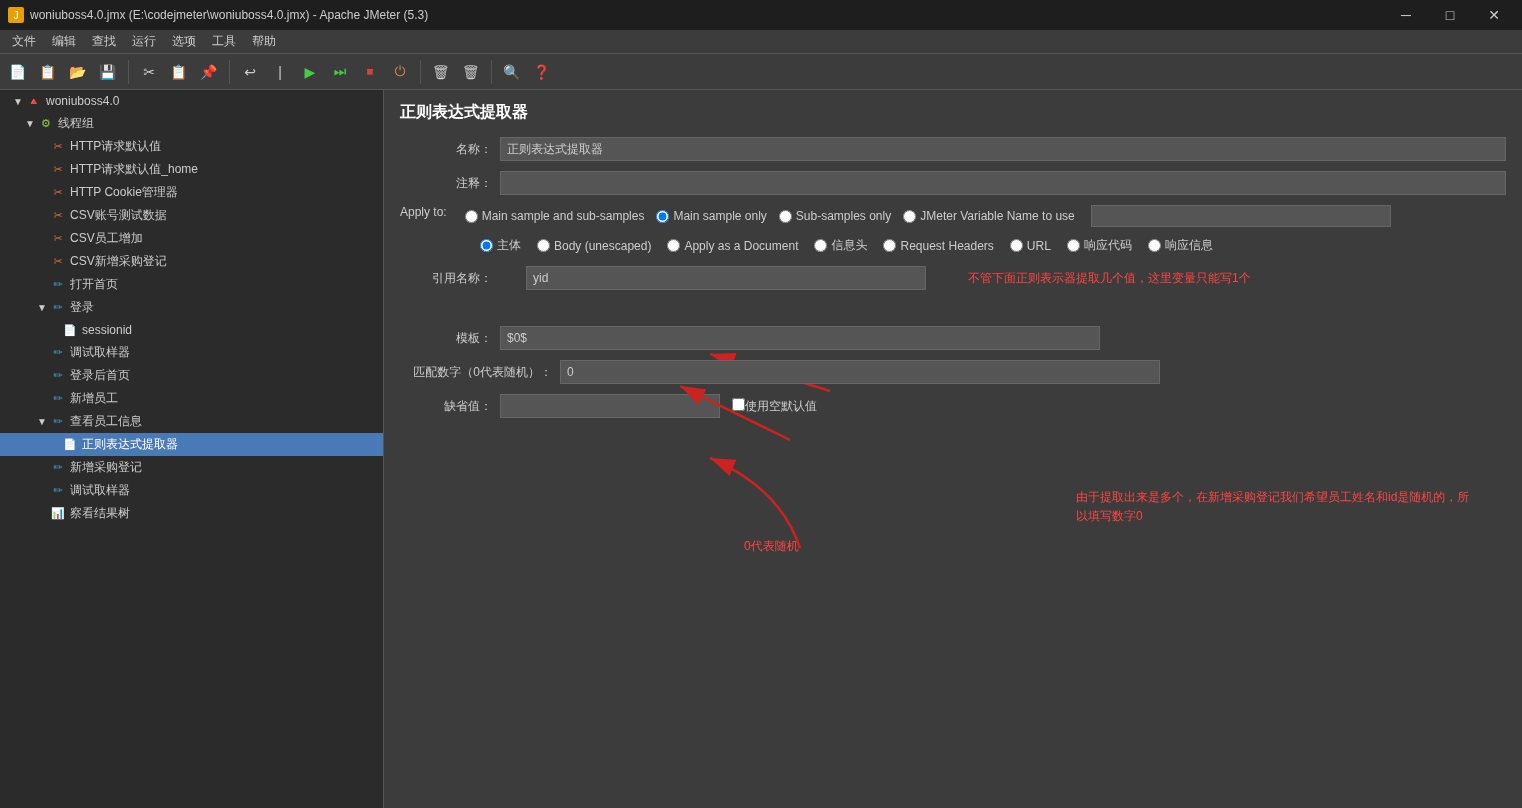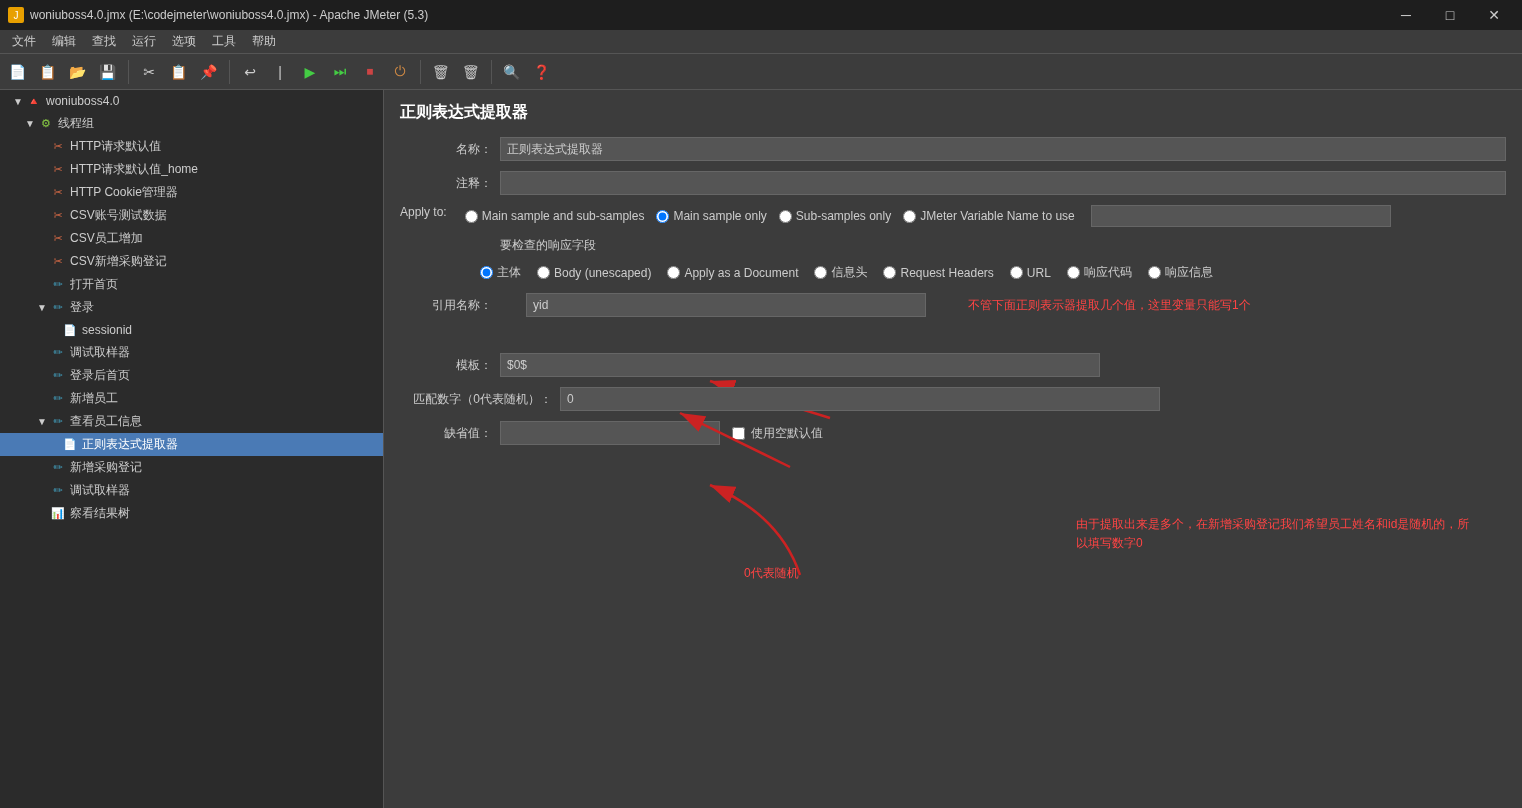--- a/index.html
+++ b/index.html
@@ -221,22 +221,21 @@
       white-space: nowrap;
     }
 
     .content-wrapper {
       position: relative;
     }
 
     
     .checkbox-row {
       display: flex;
-      align-items: center;
-      gap: 6px;
+      align-items: flex-start;
     }
     .checkbox-row input[type="checkbox"] {
       cursor: pointer;
     }
   </style>
 </head>
 <body>
 
 <div class="title-bar">
   <div class="title-icon">J</div>
@@ -431,24 +430,20 @@
           <input type="radio" name="apply_to" style="">
           <span>Sub-samples only</span>
         </label>
         <label class="radio-option">
           <input type="radio" name="apply_to" style="">
           <span>JMeter Variable Name to use</span>
         </label>
         <input class="jmeter-var-input" type="text" value="" style="">
       </div>
 
-      <div class="form-row">
-        <span class="form-label"></span>
-        <span>要检查的响应字段</span>
-      </div>
 
       <div class="radio-row">
         <label class="radio-option">
           <input type="radio" name="resp_field" checked="" style="">
           <span>主体</span>
         </label>
         <label class="radio-option">
           <input type="radio" name="resp_field" style="">
           <span>Body (unescaped)</span>
         </label>

